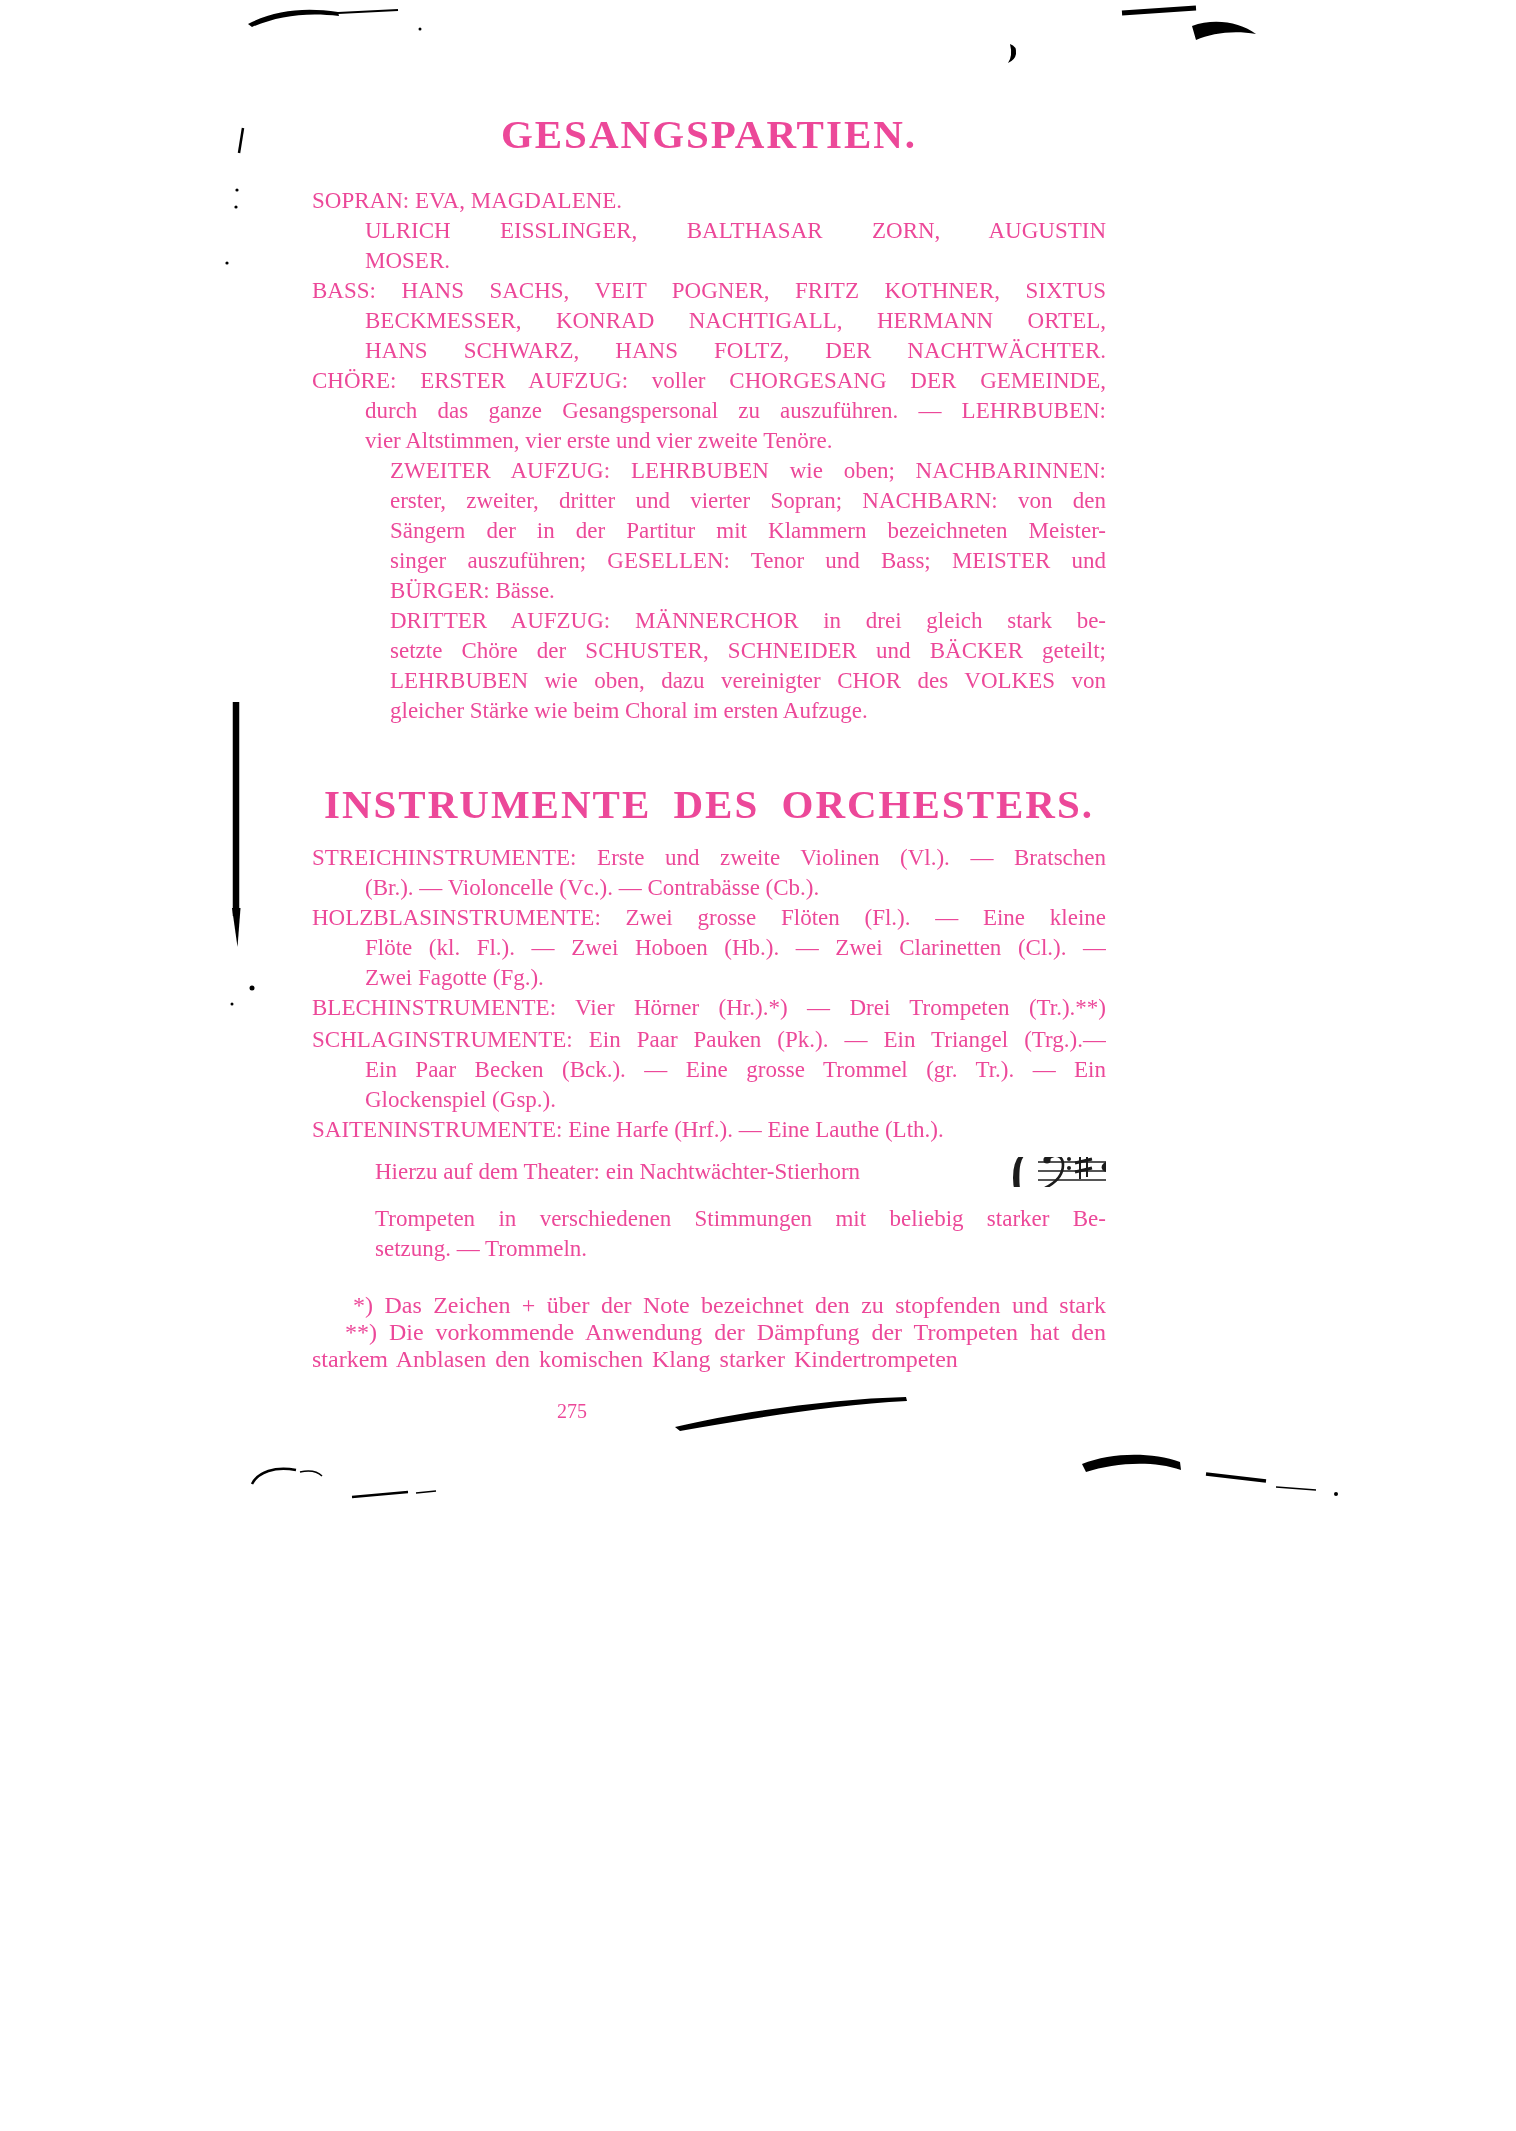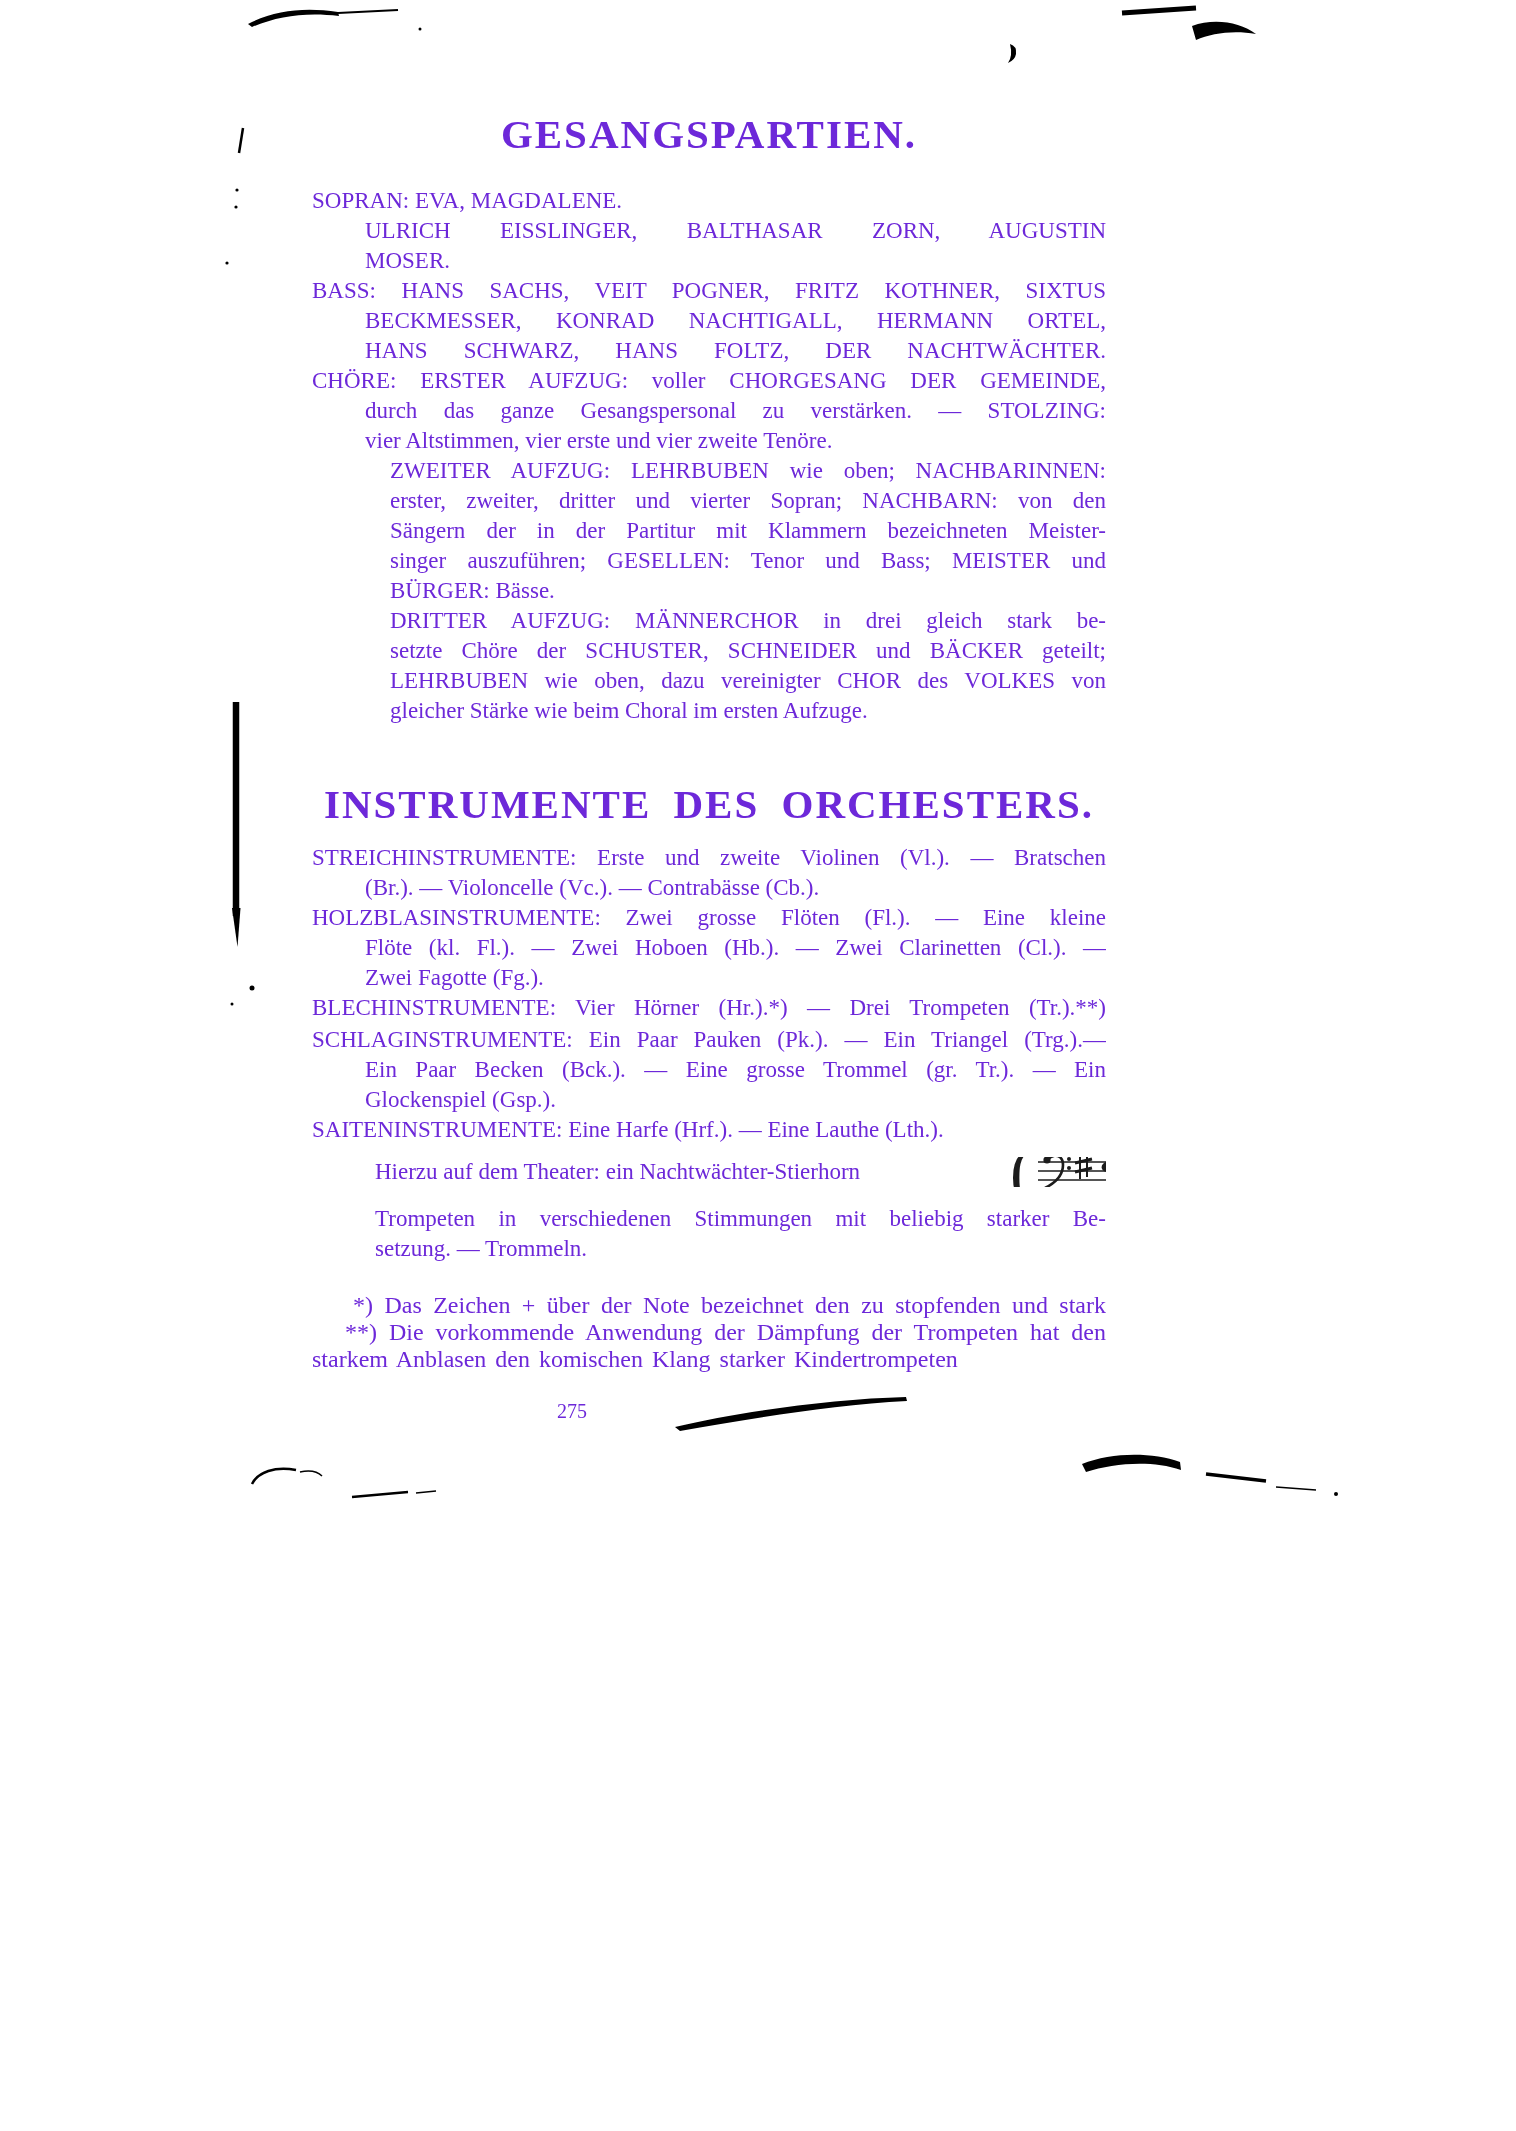--- a/index.html
+++ b/index.html
@@ -1,17 +1,17 @@
 <!DOCTYPE html>
 <html><head>
 <meta charset="utf-8">
 <style>
   html,body{margin:0;padding:0;background:#ffffff;}
   #page{position:relative;width:1516px;height:2131px;background:#ffffff;overflow:hidden;
-        font-family:"Liberation Serif","DejaVu Serif",serif;color:#6d28d9;}
+        font-family:"Liberation Serif","DejaVu Serif",serif;color:#ec4899;}
   #col{position:absolute;left:312px;top:112px;width:794px;}
   .t1{height:44px;line-height:44px;font-size:41px;font-weight:bold;letter-spacing:2px;
       word-spacing:10px;text-align:center;white-space:nowrap;}
   .line{height:30px;line-height:30px;font-size:23px;overflow:hidden;position:relative;}
   .j{text-align:justify;text-align-last:justify;}
   .l{text-align:left;}
   .i1{padding-left:53px;}
   .i2{padding-left:78px;}
   .i3{padding-left:63px;}
   .fn{height:27px;line-height:27px;font-size:24px;overflow:hidden;}
@@ -33,21 +33,21 @@
 
     <div class="t1">GESANGSPARTIEN.</div>
 
     <div class="line l mt14">SOPRAN: EVA, MAGDALENE.</div>
     <div class="line j i1">ULRICH EISSLINGER, BALTHASAR ZORN, AUGUSTIN</div>
     <div class="line l i1">MOSER.</div>
     <div class="line j">BASS: HANS SACHS, VEIT POGNER, FRITZ KOTHNER, SIXTUS</div>
     <div class="line j i1">BECKMESSER, KONRAD NACHTIGALL, HERMANN ORTEL,</div>
     <div class="line j i1">HANS SCHWARZ, HANS FOLTZ, DER NACHTWÄCHTER.</div>
     <div class="line j">CHÖRE: ERSTER AUFZUG: voller CHORGESANG DER GEMEINDE,</div>
-    <div class="line j i1">durch das ganze Gesangspersonal zu verstärken. — STOLZING:</div>
+    <div class="line j i1">durch das ganze Gesangspersonal zu auszuführen. — LEHRBUBEN:</div>
     <div class="line l i1">vier Altstimmen, vier erste und vier zweite Tenöre.</div>
     <div class="line j i2">ZWEITER AUFZUG: LEHRBUBEN wie oben; NACHBARINNEN:</div>
     <div class="line j i2">erster, zweiter, dritter und vierter Sopran; NACHBARN: von den</div>
     <div class="line j i2">Sängern der in der Partitur mit Klammern bezeichneten Meister-</div>
     <div class="line j i2">singer auszuführen; GESELLEN: Tenor und Bass; MEISTER und</div>
     <div class="line l i2">BÜRGER: Bässe.</div>
     <div class="line j i2">DRITTER AUFZUG: MÄNNERCHOR in drei gleich stark be-</div>
     <div class="line j i2">setzte Chöre der SCHUSTER, SCHNEIDER und BÄCKER geteilt;</div>
     <div class="line j i2">LEHRBUBEN wie oben, dazu vereinigter CHOR des VOLKES von</div>
     <div class="line l i2">gleicher Stärke wie beim Choral im ersten Aufzuge.</div>

